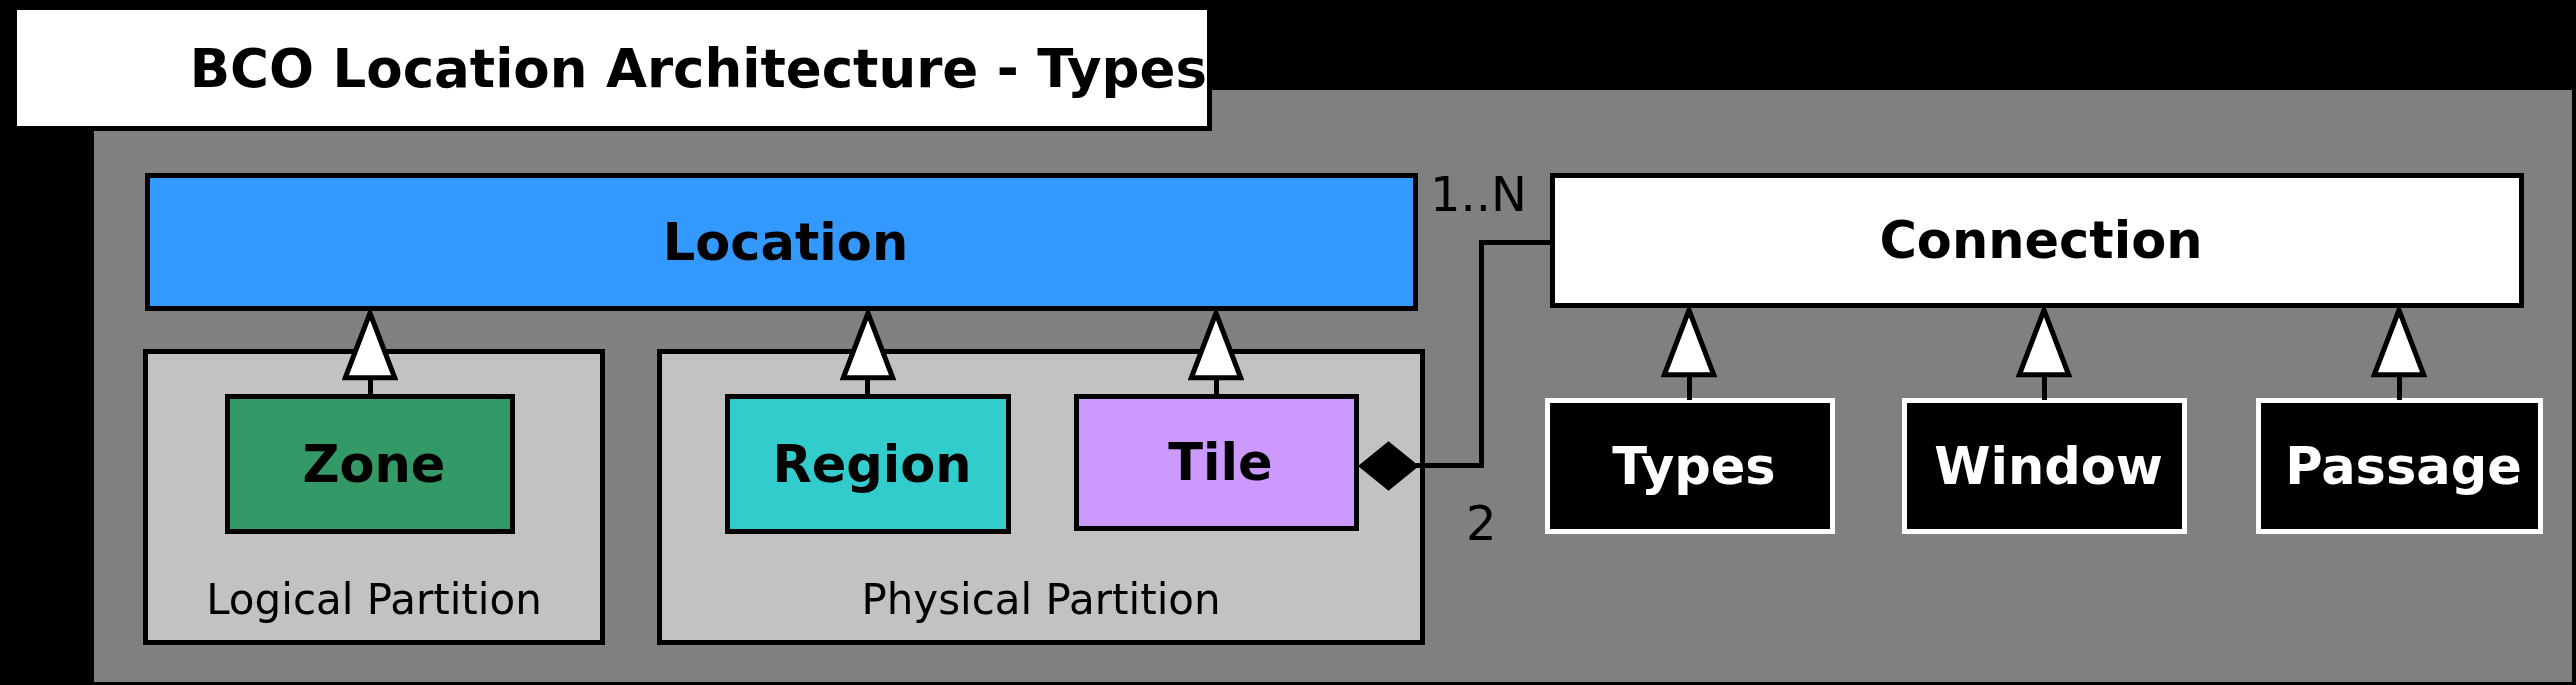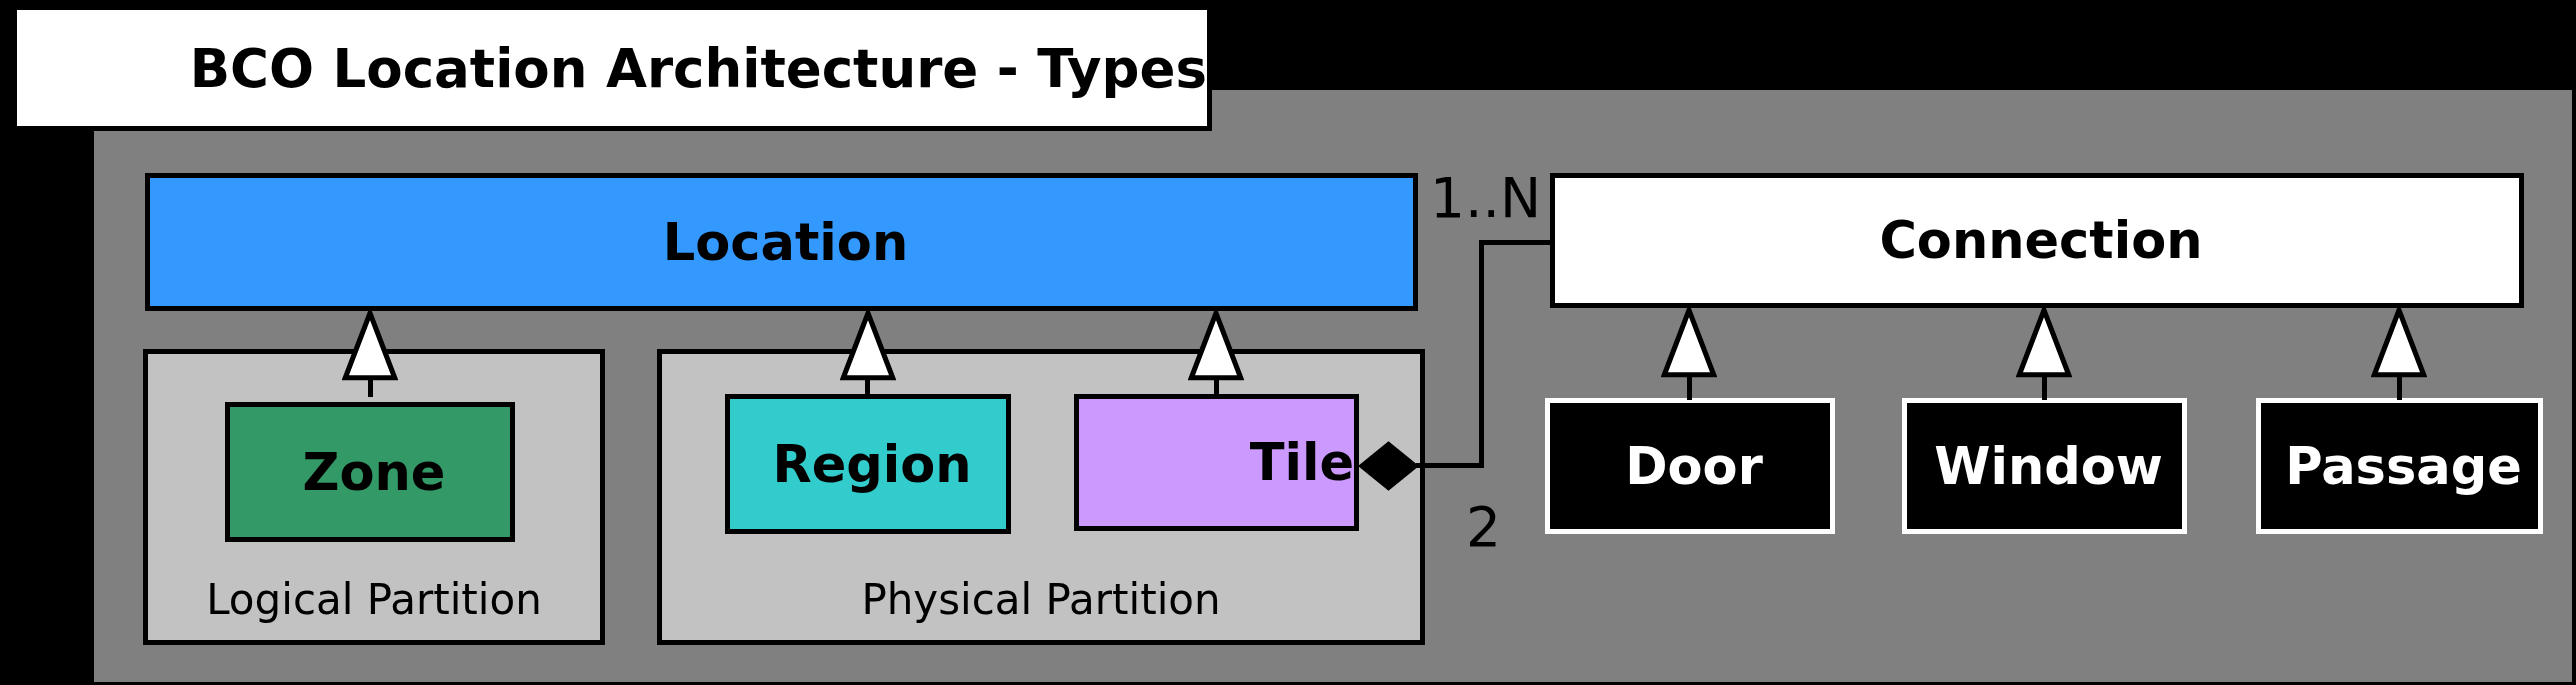--- a/index.html
+++ b/index.html
@@ -62,21 +62,21 @@
     justify-content: flex-end;
     z-index: 6;
   }
   .title-text {
     font-size: 53px;
     font-weight: bold;
     color: #000000;
     white-space: nowrap;
   }
   .mult {
-    font-size: 55px;
+    font-size: 48px;
     font-weight: 400;
     color: #000000;
     z-index: 5;
     white-space: nowrap;
   }
   .edge {
     background: #000000;
     z-index: 3;
   }
   .glyph { z-index: 5; }
@@ -98,31 +98,31 @@
   <div class="abs edge" style="left:1416px; top:463px; width:67px; height:5.1px;"></div>
   <div class="abs edge" style="left:1479px; top:240px; width:5.1px; height:228px;"></div>
   <div class="abs edge" style="left:1479px; top:240px; width:71px; height:5.1px;"></div>
 
   <div class="abs node" style="left:145px; top:173px; width:1273px; height:138px; background:#3399FF;">
     <span>Location</span>
   </div>
   <div class="abs node" style="left:1550px; top:173px; width:974px; height:135px; background:#FFFFFF;">
     <span>Connection</span>
   </div>
-  <div class="abs node" style="left:225px; top:394px; width:290px; height:140px; background:#339966;margin-top:8px;">
+  <div class="abs node" style="left:225px; top:394px; width:290px; height:140px; background:#339966;">
     <span>Zone</span>
   </div>
   <div class="abs node" style="left:725px; top:394px; width:286px; height:140px; background:#33CCCC;">
     <span>Region</span>
   </div>
-  <div class="abs node" style="left:1074px; top:394px; width:285px; height:137px; background:#CC99FF;justify-content:flex-end;">
+  <div class="abs node" style="left:1074px; top:394px; width:285px; height:137px; background:#CC99FF;">
     <span>Tile</span>
   </div>
   <div class="abs node inverse" style="left:1545px; top:398px; width:290px; height:136px;">
-    <span>Door</span>
+    <span>Types</span>
   </div>
   <div class="abs node inverse" style="left:1902px; top:398px; width:285px; height:136px;">
     <span>Window</span>
   </div>
   <div class="abs node inverse" style="left:2256px; top:398px; width:287px; height:136px;">
     <span>Passage</span>
   </div>
 
   <div class="abs mult" style="left:1430px; top:166px;">1..N</div>
   <div class="abs mult" style="left:1466px; top:495px;">2</div>

